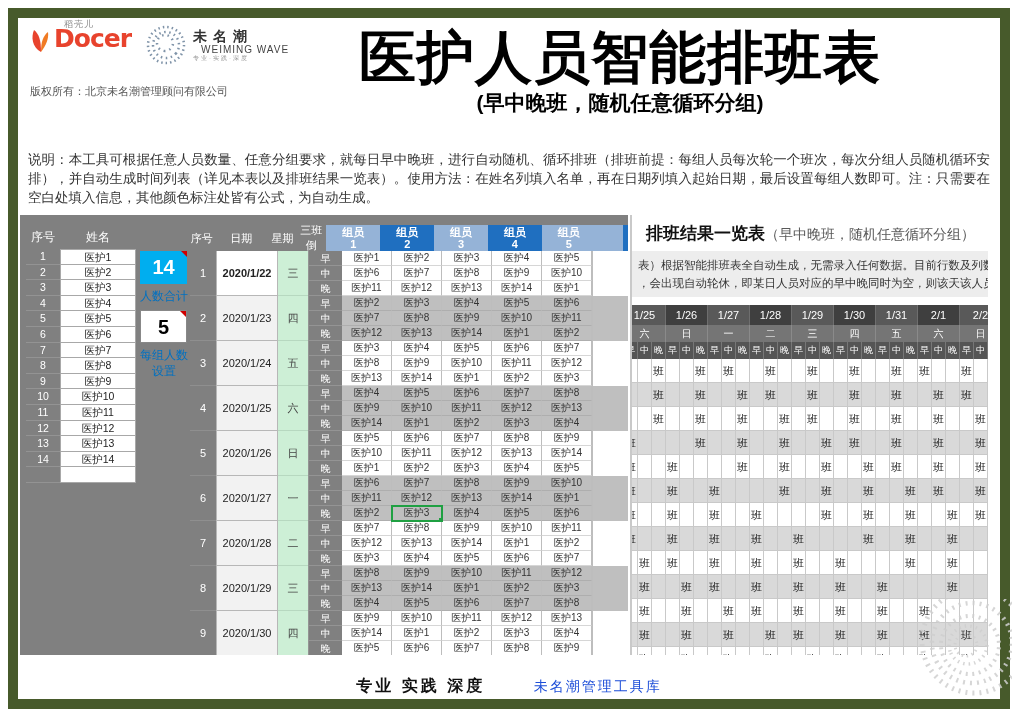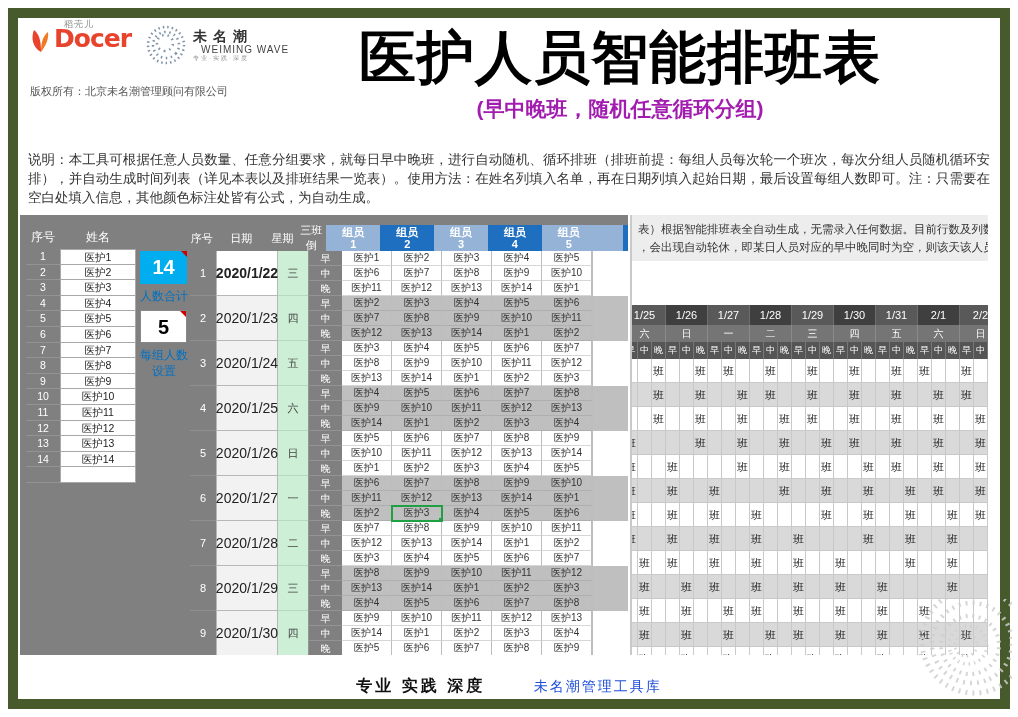--- a/index.html
+++ b/index.html
@@ -15,21 +15,21 @@
   .docer svg { margin-right:2px; }
   .weiming { display:flex; align-items:center; gap:6px; }
   .weiming .wtxt { display:flex; flex-direction:column; line-height:1.15; }
   .weiming .w1 { font-size:14px; font-weight:bold; color:#333; letter-spacing:6px; }
   .weiming .w2 { font-size:10px; font-weight:normal; color:#444; letter-spacing:1px;margin-left:8px; }
   .weiming .w3 { font-size:6px; color:#999; letter-spacing:2px; }
   .copyright { position:absolute; left:30px; top:84px; font-size:11px; color:#555; }
 
   .title-block { position:absolute; left:270px; top:26px; width:700px; text-align:center; }
   .title-block h1 { font-size:57px; font-weight:900; color:#000; letter-spacing:1px; line-height:1.1; font-family:"Liberation Sans","DejaVu Sans",sans-serif; }
-  .title-block .subtitle { margin-top:6px; font-size:21px; font-weight:bold; color:#a21caf; }
+  .title-block .subtitle { font-size:21px; font-weight:bold; color:#000000; }
 
   .description { position:absolute; left:28px; top:150px; width:962px; font-size:13.5px; color:#333; line-height:1.42; text-align:justify; }
 
   
   .workspace { position:absolute; left:20px; top:215px; width:608px; height:440px; background:#808080; overflow:hidden; }
 
   
   .staff { position:absolute; left:6px; top:10px; width:110px; }
   .staff .hrow { display:flex; height:24px; align-items:center; }
   .staff .hrow div { color:#fff; font-size:12px; text-align:center; }
@@ -59,21 +59,21 @@
   .c-shift { width:34px; }
   .c-member { width:60px; }
   .mh { flex-direction:column; font-size:10px; font-weight:bold; line-height:1.1; }
   .mh.light { background:#95B3D7; }
   .mh.dark { background:#1F6FC0; }
   .hfill1 { width:30px; background:#95B3D7; }
   .hfill2 { width:6px; background:#1F6FC0; }
 
   .dayblock { display:flex; height:45px; }
   .dayblock .c-serial { background:#808080; color:#fff; font-size:11px; display:flex; align-items:center; justify-content:center; border-bottom:1px solid #8f8f8f; }
-  .dayblock .c-date { background:#F2F2F2; font-size:14px; color:#222; display:flex; align-items:center; justify-content:center; border:1px solid #b7b7b7; border-top:none; }
+  .dayblock .c-date { background:#F2F2F2; font-size:11px; color:#222; display:flex; align-items:center; justify-content:center; border:1px solid #b7b7b7; border-top:none; }
   .dayblock.first-day .c-date { background:#fff; font-weight:bold; }
   .dayblock .c-week { background:#CDEFD6; font-size:11px; color:#444; display:flex; align-items:center; justify-content:center; border-bottom:1px solid #b7d8c0; }
   .scol { display:flex; flex-direction:column; }
   .scol .slab { width:34px; height:15px; background:#808080; color:#fff; font-size:10px; text-align:center; line-height:15px; border-bottom:1px solid #949494; border-left:1px solid #949494; }
   .mcol { display:flex; flex-direction:column; }
   .mcell { width:50px; height:15px; font-size:10px; text-align:center; line-height:14px; color:#333; background:#fff; border-right:1px solid #bdbdbd; border-bottom:1px solid #d6d6d6; position:relative; }
   .dayblock.alt .mcell { background:#BFBFBF; border-bottom:1px solid #aeaeae; }
   .mcell.sel { outline:2px solid #1FA042; outline-offset:-1px; z-index:2; }
   .mcell.sel::after { content:""; position:absolute; right:-2px; bottom:-2px; width:4px; height:4px; background:#1FA042; }
   .fillcol { width:36px; background:#fff; border-left:1px solid #bdbdbd; }
@@ -579,20 +579,23 @@
               <div class="mcell">医护4</div>
               <div class="mcell">医护9</div>
             </div>
             <div class="fillcol"></div>
           </div>
         </div>
     </div>
   </div>
 
   <div class="result">
+    <div class="r-title">
+      <span class="rt1">排班结果一览表</span><span class="rt2">（早中晚班，随机任意循环分组）</span>
+    </div>
     <div class="r-note">
       <div>表）根据智能排班表全自动生成，无需录入任何数据。目前行数及列数的设置</div>
       <div>，会出现自动轮休，即某日人员对应的早中晚同时为空，则该天该人员休息。</div>
     </div>
     <div class="r-grid" id="result-grid">
         <div class="g-group" style="left: -8px;">
           <div class="g-date l">1/25</div>
           <div class="g-week">六</div>
           <div class="g-shifts">
             <div>早</div>

